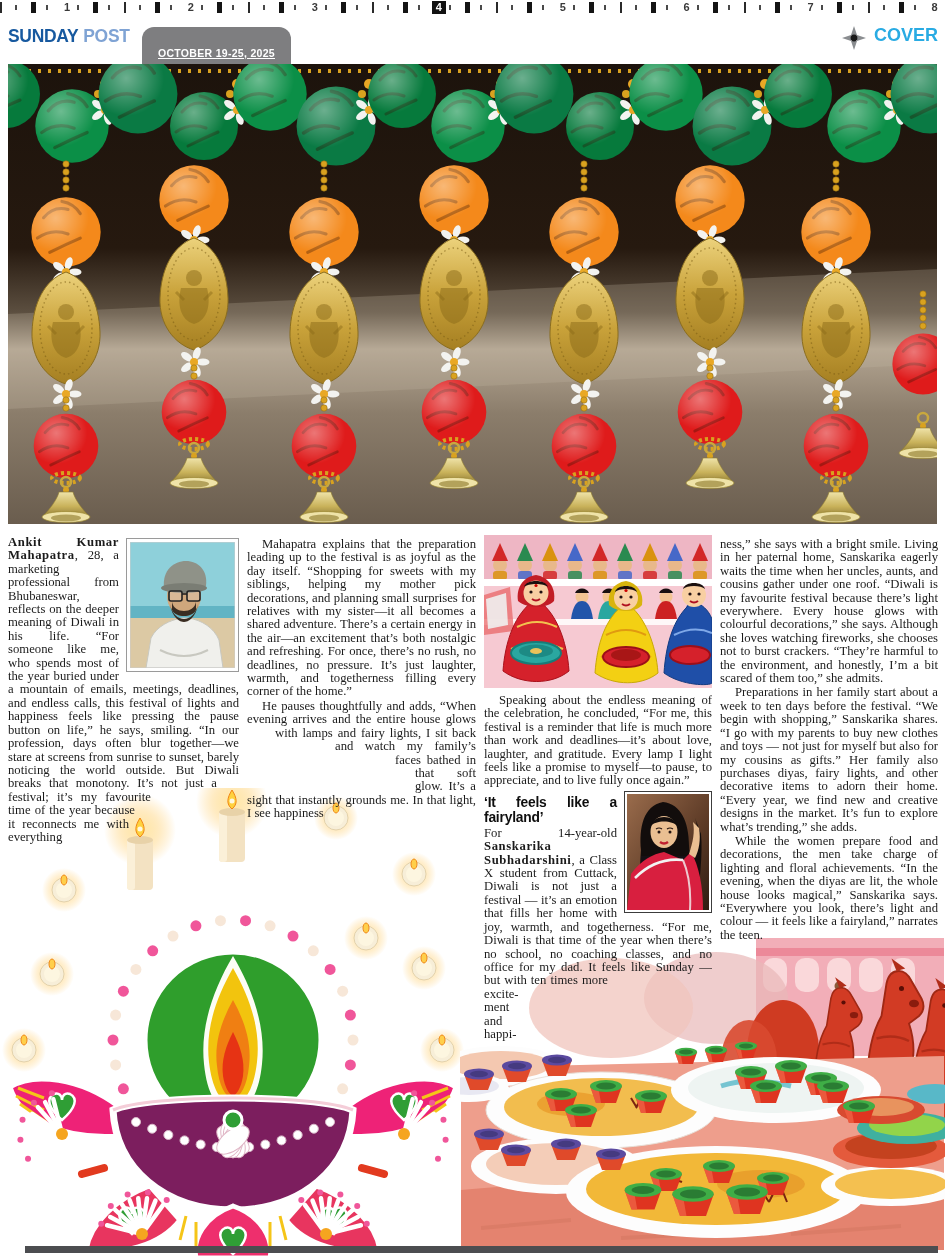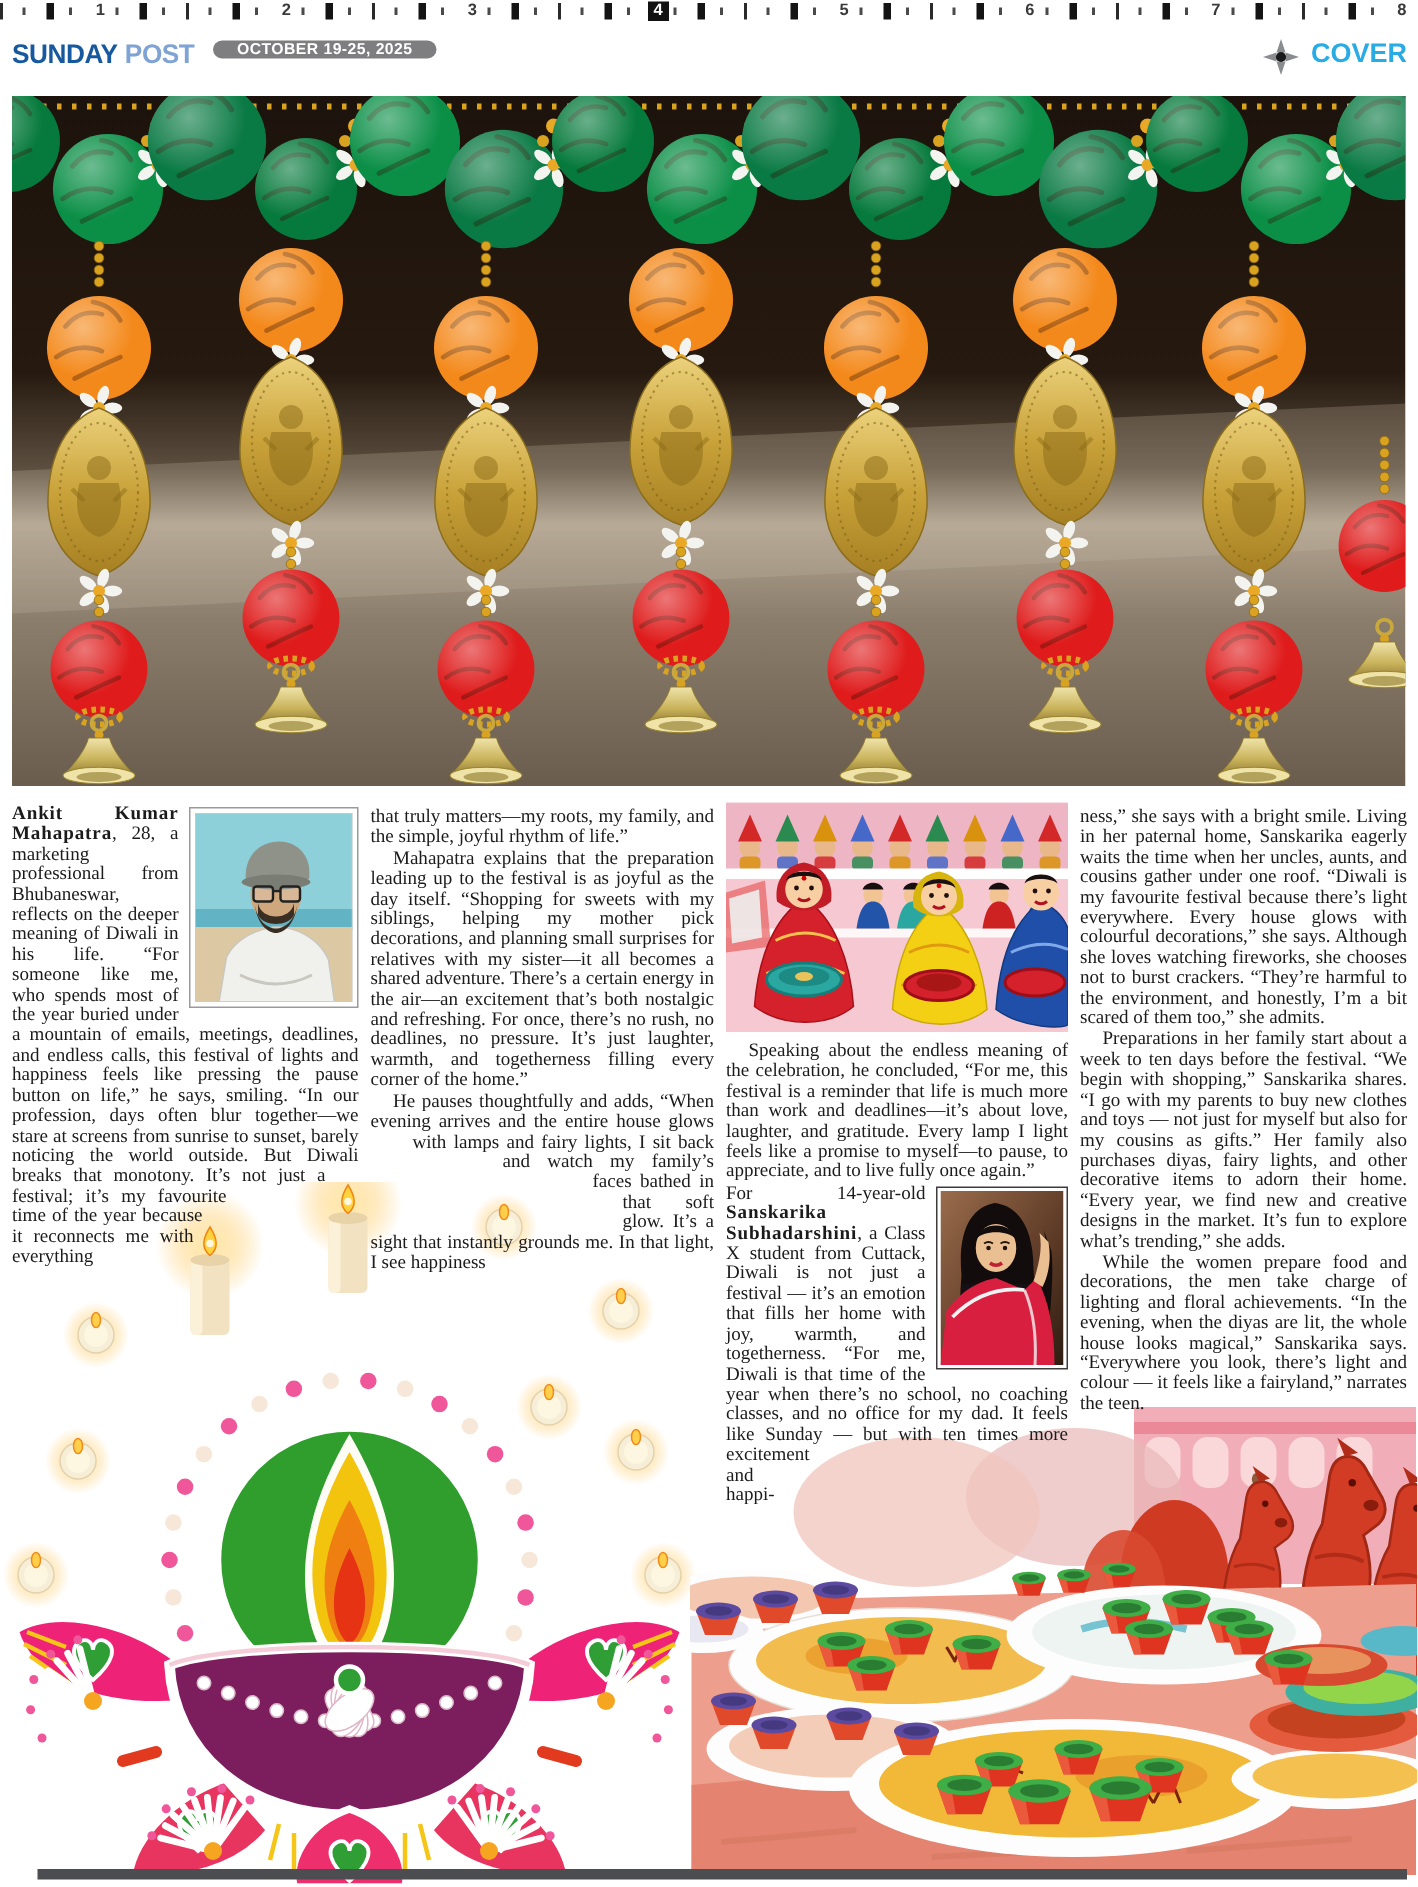--- a/index.html
+++ b/index.html
@@ -13,21 +13,21 @@
   .ruler .rnum{position:absolute;top:1px;width:14px;text-align:center;
         font:bold 11px "Liberation Sans",sans-serif;color:#3a3a3a;line-height:13px;}
   .ruler .rnum.hl{background:#111;color:#fff;}
   
   .masthead{position:absolute;top:26px;left:8px;font-family:"Liberation Sans",sans-serif;
         font-weight:bold;font-size:18px;letter-spacing:-0.3px;transform:scaleX(.97);transform-origin:left;}
   .masthead .w1{color:#17599f;}
   .masthead .w2{color:#7fa3d4;margin-left:5px;}
   .date-pill{position:absolute;top:27px;left:142px;background:#7e7e80;color:#fff;
         font:bold 10.5px "Liberation Sans",sans-serif;letter-spacing:.3px;
-        padding:0 16px;border-radius:12px;}
+        padding:20px 16px;border-radius:12px;text-decoration:underline;}
   .cover-wrap{position:absolute;top:25px;right:7px;display:flex;align-items:flex-start;gap:7px;}
   .cover-label{font-family:"Liberation Sans",sans-serif;font-weight:bold;font-size:18px;color:#29abe3;}
   
   .toran{position:absolute;left:8px;top:64px;width:929px;height:460px;z-index:1;}
   .rangoli{position:absolute;left:0;top:788px;width:478px;height:470px;z-index:0;pointer-events:none;}
   .market{position:absolute;left:460px;top:938px;width:485px;height:312px;z-index:0;}
   svg{display:block;}
   
   .col{position:absolute;z-index:2;font-size:12.7px;line-height:13.4px;text-align:justify;}
   .c1{left:8px;top:536px;width:231px;}
@@ -624,21 +624,20 @@
         <rect x="39" y="49" width="13" height="10" rx="2" fill="rgba(255,255,255,.2)" stroke="#222" stroke-width="1.6"></rect>
         <rect x="57" y="49" width="13" height="10" rx="2" fill="rgba(255,255,255,.2)" stroke="#222" stroke-width="1.6"></rect>
         <line x1="52" y1="52" x2="57" y2="52" stroke="#222" stroke-width="1.6"></line>
         <rect width="105" height="126" fill="none" stroke="#cccccc"></rect>
       </svg>
     </figure>
     <p><span class="author">Ankit Kumar Mahapatra</span><span>, 28, a marketing professional from Bhubaneswar, reflects on the deeper meaning of Diwali in his life. “For someone like me, who spends most of the year buried under a mountain of emails, meetings, deadlines, and endless calls, this festival of lights and happiness feels like pressing the pause button on life,” he says, smiling. “In our profession, days often blur together—we stare at screens from sunrise to sunset, barely noticing the world outside. But Diwali breaks that monotony. </span><span class="fr" style="width:22px"></span><span class="fr" style="width:50px"></span><span class="fr" style="width:88px"></span><span class="fr" style="width:104px"></span><span class="fr" style="width:110px"></span><span>It’s not just a festival; it’s my favourite time of the year because it reconnects me with everything</span></p>
   </div>
 
   <div class="col c2">
-    <p>that truly matters—my roots, my family, and the simple, joyful rhythm of life.”</p>
     <p class="ind">Mahapatra explains that the preparation leading up to the festival is as joyful as the day itself. “Shopping for sweets with my siblings, helping my mother pick decorations, and planning small surprises for relatives with my sister—it all becomes a shared adventure. There’s a certain energy in the air—an excitement that’s both nostalgic and refreshing. For once, there’s no rush, no deadlines, no pressure. It’s just laughter, warmth, and togetherness filling every corner of the home.”</p>
     <p class="ind"><span>He pauses thoughtfully and adds, “When evening arrives and the entire house glows with lamps and fairy lights, </span><span class="fl" style="width:28px"></span><span class="fl" style="width:62px"></span><span class="fl" style="width:88px"></span><span class="fl" style="width:148px"></span><span class="fl" style="width:168px"></span><span>I sit back and watch my family’s faces bathed in that soft glow. It’s a sight that instantly grounds me. In that light, I see happiness</span></p>
   </div>
 
   <div class="col c3">
     <figure class="dolls-fig" aria-label="Clay dolls in colourful sarees holding diya bowls">
       <svg width="228" height="153" viewBox="0 0 228 153">
         <rect width="228" height="153" fill="#f6c9d2"></rect>
         <rect width="228" height="46" fill="#eeb6c4"></rect>
         <g id="backdolls">
@@ -748,20 +747,21 @@
           <circle cx="43" cy="38" r="1.5" fill="#241410"></circle>
         <path d="M29,35 q3,-2 6,0 M40,35 q3,-2 6,0" stroke="#241410" stroke-width="1.2" fill="none"></path>
         <path d="M33,48 q4,3 8,0" stroke="#c02030" stroke-width="2.4" fill="none"></path>
         <rect x="14" y="62" width="46" height="22" fill="#151015"></rect>
         <path d="M0,116 L4,80 C14,66 26,60 37,58 L56,66 L64,58 C72,72 76,92 76,116 Z" fill="#d81f3f"></path>
         <path d="M8,84 C22,70 38,64 56,66" stroke="#f2f2f2" stroke-width="2.5" fill="none"></path>
         <path d="M56,66 C62,80 64,98 63,116" stroke="#f2f2f2" stroke-width="2" fill="none" opacity=".8"></path>
         <path d="M62,60 C66,48 68,38 66,28 L72,34 C74,46 72,56 68,64 Z" fill="#eabf92"></path>
       </svg>
     </figure>
+    <h3 class="subhead">‘It feels like a fairyland’</h3>
     <p><span>For 14-year-old </span><span class="author">Sanskarika Subhadarshini</span><span>, a Class X student from Cuttack, Diwali is not just a festival — it’s an emotion that fills her home with joy, warmth, and togetherness. “For me, Diwali is that time of the year when there’s no school, no coaching classes, and no office for my dad. It feels like Sunday — but with ten </span><span class="fr" style="width:104px"></span><span class="fr" style="width:166px"></span><span class="fr" style="width:178px"></span><span class="fr" style="width:186px"></span><span>times more excite­ment and happi-</span></p>
   </div>
 
   <div class="col c4">
     <p>ness,” she says with a bright smile. Living in her paternal home, Sanskarika eagerly waits the time when her uncles, aunts, and cousins gather under one roof. “Diwali is my favourite festival because there’s light everywhere. Every house glows with colourful decorations,” she says. Although she loves watching fireworks, she chooses not to burst crackers. “They’re harmful to the environment, and honestly, I’m a bit scared of them too,” she admits.</p>
     <p class="ind">Preparations in her family start about a week to ten days before the festival. “We begin with shopping,” Sanskarika shares. “I go with my parents to buy new clothes and toys — not just for myself but also for my cousins as gifts.” Her family also purchases diyas, fairy lights, and other decorative items to adorn their home. “Every year, we find new and creative designs in the market. It’s fun to explore what’s trending,” she adds.</p>
     <p class="ind">While the women prepare food and decorations, the men take charge of lighting and floral achievements. “In the evening, when the diyas are lit, the whole house looks magical,” Sanskarika says. “Everywhere you look, there’s light and colour — it feels like a fairyland,” narrates the teen.</p>
   </div>
 
   <div class="bottom-bar"></div>

